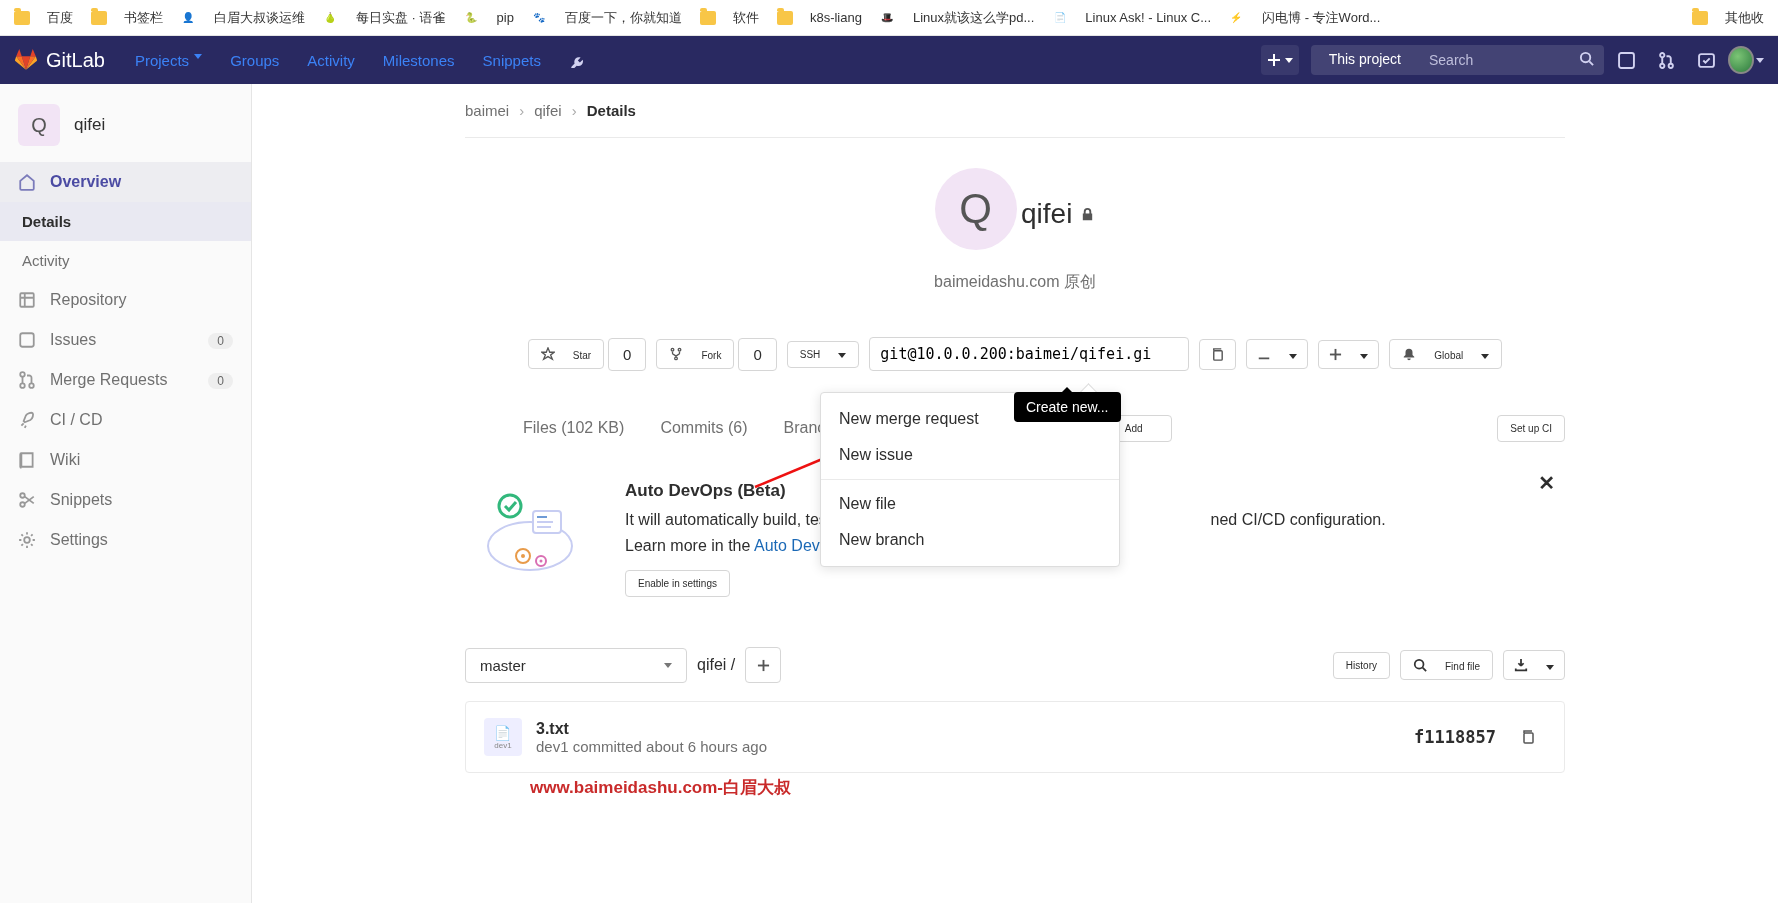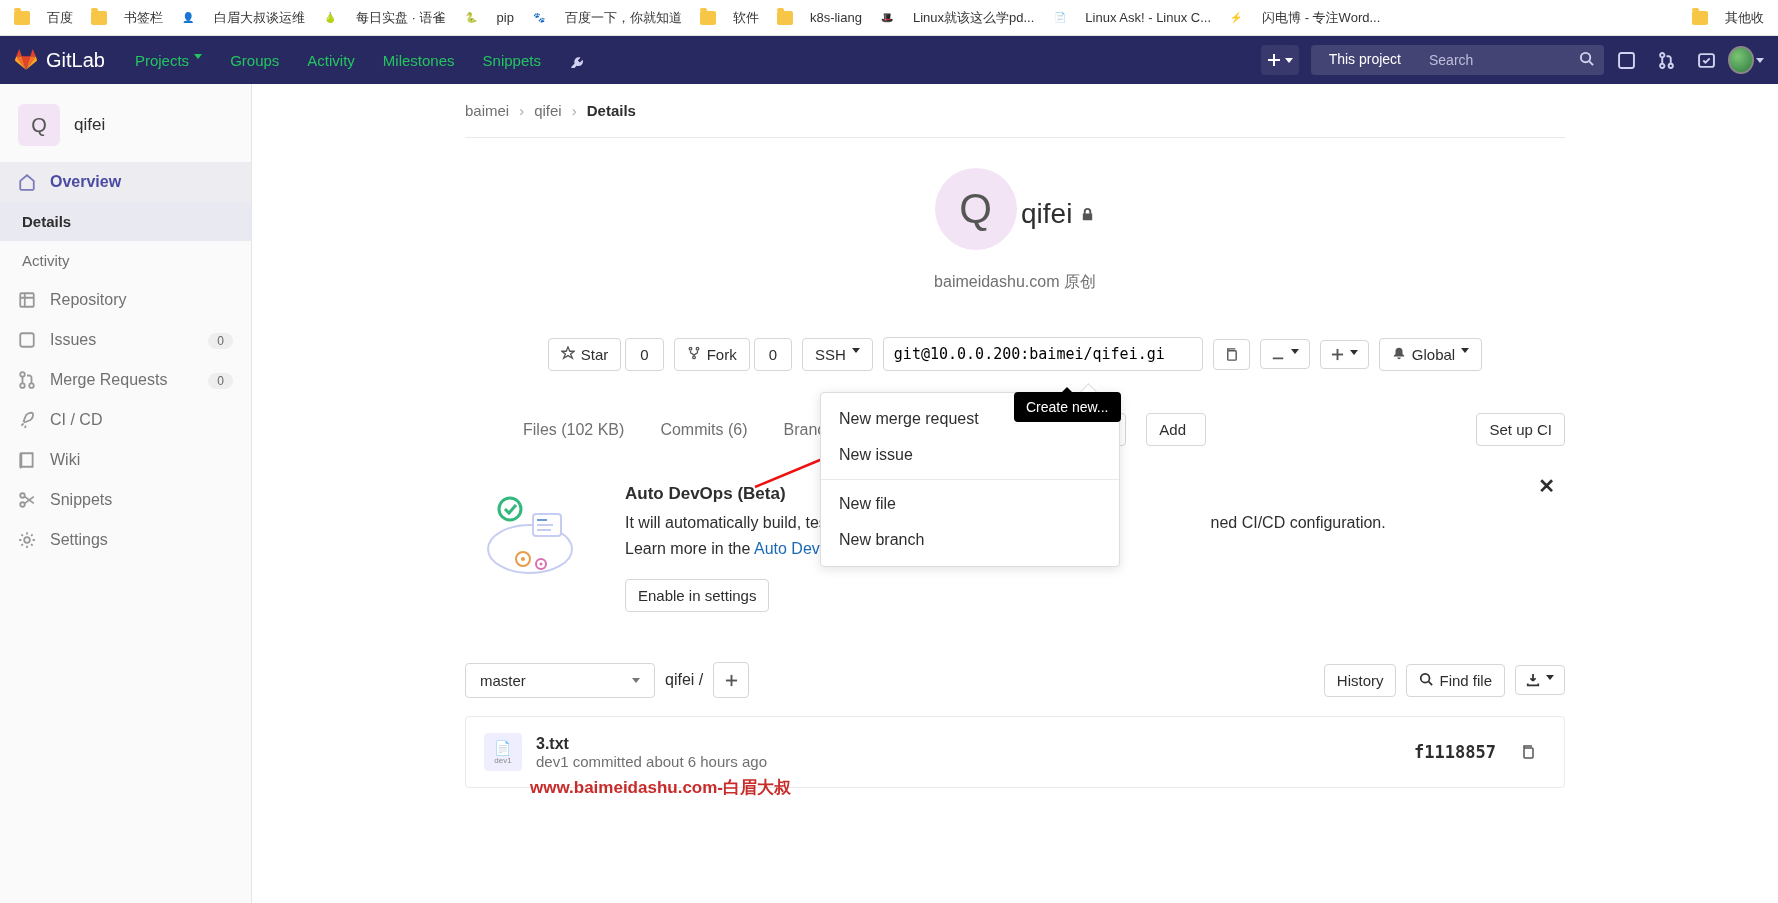--- a/index.html
+++ b/index.html
@@ -10,21 +10,21 @@
 .bookmark-item { display: flex; align-items: center; gap: 17px; padding: 4px 6px; border-radius: 4px; cursor: pointer; color: #333; }
 .bookmark-folder-icon { width: 16px; height: 14px; background: #f8c647; border-radius: 2px; display: inline-block; position: relative; }
 .bookmark-folder-icon::before { content: ''; position: absolute; top: -3px; left: 0; width: 7px; height: 3px; background: #f8c647; border-radius: 2px 2px 0 0; }
 .bookmark-favicon { width: 16px; height: 16px; border-radius: 3px; display: inline-flex; align-items: center; justify-content: center; font-size: 10px; }
 .bm-spacer { flex: 1; }
 
 
 .gl-nav { height: 48px; background: #292961; display: flex; align-items: center; padding: 0 14px; color: #fff; gap: 4px; }
 .gl-logo { display: flex; align-items: center; gap: 8px; font-size: 20px; font-weight: 500; padding-right: 14px; }
 .gl-logo-icon { width: 24px; height: 22px; }
-.gl-nav-item { color: #22c55e; font-size: 15px; padding: 10px 12px; cursor: pointer; display: flex; gap: 5px; }
+.gl-nav-item { color: #3b82f6; font-size: 15px; padding: 10px 12px; cursor: pointer; display: flex; gap: 5px; }
 .gl-spacer { flex: 1; }
 .gl-nav-btn { width: 36px; height: 32px; display: flex; align-items: center; justify-content: center; color: #d1d1f0; cursor: pointer; border-radius: 4px; }
 .gl-plus { background: rgba(255,255,255,0.08); border-radius: 4px; padding: 0 6px; height: 30px; display: flex; align-items: center; gap: 4px; }
 .gl-scope { background: rgba(255,255,255,0.12); padding: 6px 18px; border-radius: 4px 0 0 4px; font-size: 14px; }
 .gl-search { background: rgba(255,255,255,0.12); border: none; color: #fff; padding: 7px 10px; font-size: 14px; width: 150px; outline: none; }
 .gl-search::placeholder { color: #bfbfdc; }
 .gl-search-icon-box { background: rgba(255,255,255,0.12); padding: 6px 10px; border-radius: 0 4px 4px 0; }
 .gl-avatar { width: 28px; height: 28px; border-radius: 50%; background: radial-gradient(circle at 35% 35%, #7cc576, #2d7a3e); border: 2px solid #888; }
 
 
@@ -46,21 +46,21 @@
 .breadcrumb { display: flex; align-items: center; gap: 10px; font-size: 15px; color: #707070; padding-bottom: 18px; border-bottom: 1px solid #eaeaea; }
 .breadcrumb .bc-sep { color: #aaa; }
 .breadcrumb .bc-current { color: #2e2e2e; font-weight: 600; }
 
 .project-head { text-align: center; padding: 30px 0 20px; }
 .project-avatar-lg { width: 82px; height: 82px; border-radius: 50%; background: #f2e4f5; display: inline-flex; align-items: center; justify-content: center; font-size: 42px; font-weight: 300; color: #555; margin-bottom: 14px; }
 .project-title { font-size: 28px; font-weight: 400; display: inline-flex; align-items: center; gap: 8px; }
 .project-desc { color: #707070; font-size: 16px; margin-top: 8px; }
 
 .action-row { display: flex; justify-content: center; align-items: center; gap: 10px; margin: 24px 0; flex-wrap: wrap; position: relative; }
-.btn { border: 1px solid #d6d6d6; background: #fff; padding: 7px 12px; border-radius: 4px; font-size: 15px; color: #2e2e2e; cursor: pointer; display: inline-flex; align-items: flex-start; gap: 6px; }
+.btn { border: 1px solid #d6d6d6; background: #fff; padding: 7px 12px; border-radius: 4px; font-size: 10px; color: #2e2e2e; cursor: pointer; display: inline-flex; align-items: flex-end; gap: 18px; }
 .btn-sm { padding: 7px 10px; }
 .count-badge { border: 1px solid #d6d6d6; border-radius: 4px; padding: 7px 14px; font-size: 15px; margin-left: -6px; }
 .clone-url { border: 1px solid #d6d6d6; border-radius: 4px; padding: 7px 10px; font-family: Menlo, monospace; font-size: 15px; width: 320px; background: #fff; }
 
 .stats-row { display: flex; align-items: center; gap: 20px; padding: 18px 0; color: #707070; font-size: 16px; position: relative; }
 .stats-row .stat { cursor: pointer; padding: 6px 8px; }
 
 
 .dropdown-menu { position: absolute; top: 392px; left: 820px; width: 300px; background: #fff; border: 1px solid #ddd; border-radius: 4px; box-shadow: 0 2px 12px rgba(0,0,0,0.12); padding: 8px 0; z-index: 100; }
 .dropdown-menu::before { content: ''; position: absolute; top: -7px; right: 24px; width: 12px; height: 12px; background: #fff; border-left: 1px solid #ddd; border-top: 1px solid #ddd; transform: rotate(45deg); }
@@ -75,21 +75,21 @@
 
 .devops { display: flex; align-items: flex-start; gap: 30px; padding: 20px 10px; position: relative; }
 .devops-illus { width: 120px; height: 100px; position: relative; }
 .devops-text { flex: 1; }
 .devops-title { font-size: 17px; font-weight: 600; margin-bottom: 6px; }
 .devops-desc { font-size: 16px; color: #2e2e2e; line-height: 1.6; }
 .devops a { color: #1b69b6; text-decoration: none; }
 .close-x { position: absolute; right: 10px; top: 10px; font-size: 20px; font-weight: bold; cursor: pointer; }
 
 .branch-row { display: flex; align-items: center; gap: 10px; margin-top: 30px; }
-.branch-select { border: 1px solid #d6d6d6; border-radius: 4px; padding: 8px 14px; width: 190px; display: flex; justify-content: space-between; align-items: center; font-size: 15px; }
+.branch-select { border: 1px solid #d6d6d6; border-radius: 4px; padding: 8px 14px; width: 222px; display: flex; justify-content: space-between; align-items: center; font-size: 15px; }
 .path-crumb { font-size: 16px; color: #2e2e2e; }
 .icon-btn { border: 1px solid #d6d6d6; border-radius: 4px; width: 36px; height: 36px; display: flex; align-items: center; justify-content: center; cursor: pointer; }
 
 .commit-box { border: 1px solid #eaeaea; border-radius: 4px; margin-top: 18px; padding: 16px 18px; display: flex; align-items: center; gap: 14px; }
 .commit-avatar { width: 38px; height: 38px; border-radius: 4px; background: #eef; display: flex; align-items: center; justify-content: center; font-size: 8px; color: #888; flex-direction: column; }
 .commit-info .commit-title { font-size: 16px; font-weight: 600; }
 .commit-info .commit-meta { font-size: 15px; color: #707070; }
 .commit-sha { font-family: monospace; font-size: 17px; font-weight: 600; margin-left: auto; }
 
 .watermark { position: absolute; color: #c92a2a; font-weight: 700; font-size: 17px; top: 776px; left: 530px; z-index: 200; pointer-events: none; font-family: "Microsoft YaHei", sans-serif; }
@@ -390,21 +390,21 @@
           </svg>
         </div>
         <div class="devops-text">
           <div class="devops-title">Auto DevOps (Beta)</div>
           <div class="devops-desc">
             <span>It will automatically build, test, and depl</span>
             <span style="display:inline-block;width:300px"></span>
             <span>ned CI/CD configuration.</span><br>
             <span>Learn more in the </span><a href="#">Auto DevOps docume</a>
           </div>
-          <button class="btn" style="margin-top:18px">Enable in settings</button>
+          <button class="btn" style="margin-top:12px">Enable in settings</button>
         </div>
         <div class="close-x">✕</div>
       </div>
 
       <div class="branch-row">
         <div class="branch-select">
             <span>master</span>
             <span class="caret-down" style="color:#777"></span>
           </div>
         <span class="path-crumb"><span>qifei</span> /</span>

